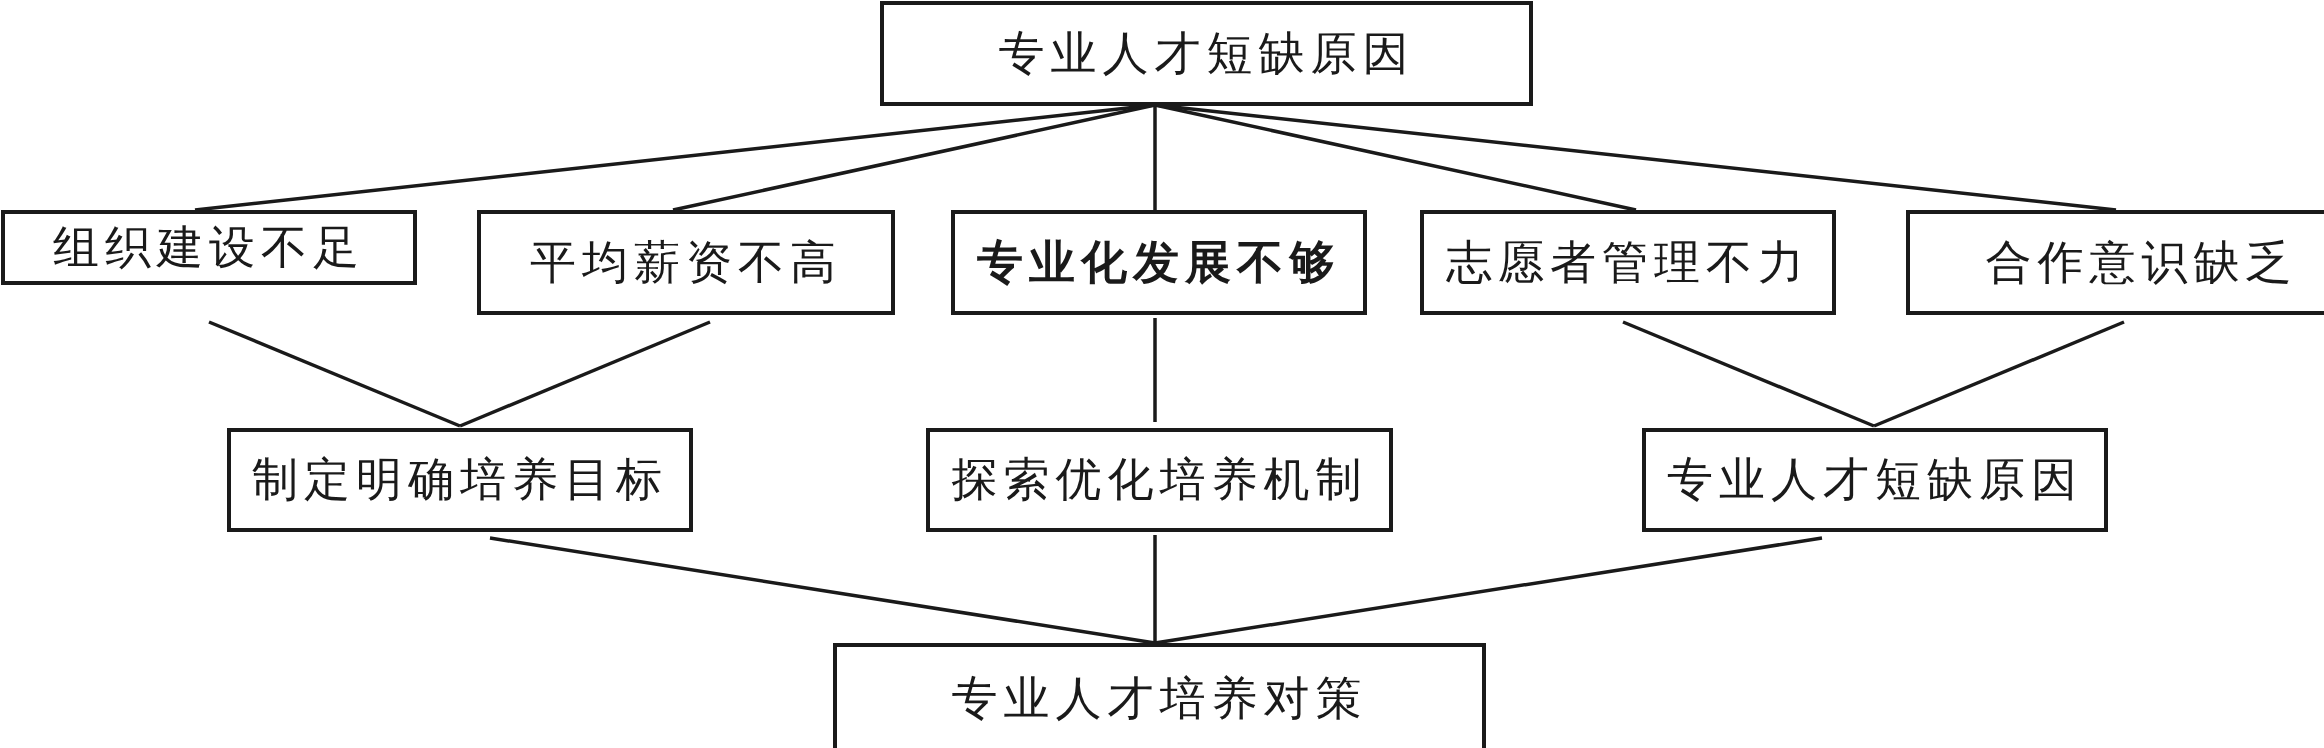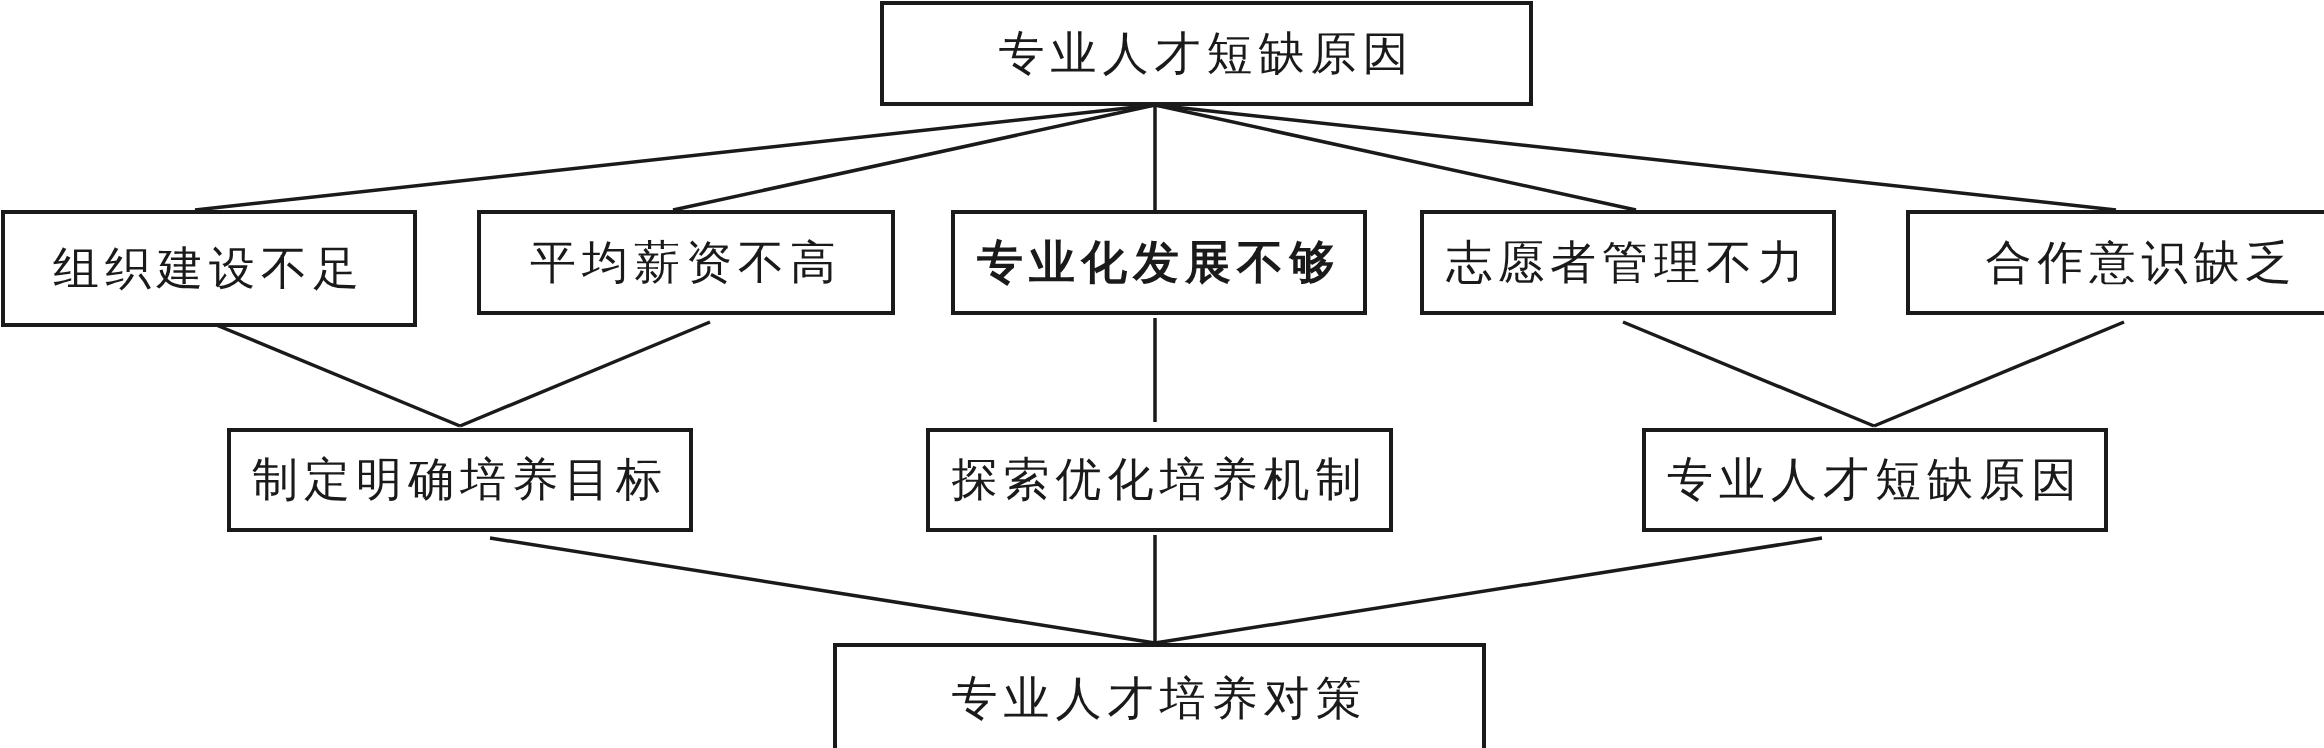--- a/index.html
+++ b/index.html
@@ -29,21 +29,21 @@
 
   <line x1="490" y1="538" x2="1155" y2="643" stroke="#1a1a1a" stroke-width="3.5"></line>
   <line x1="1155" y1="535" x2="1155" y2="643" stroke="#1a1a1a" stroke-width="3.5"></line>
   <line x1="1822" y1="538" x2="1155" y2="643" stroke="#1a1a1a" stroke-width="3.5"></line>
 </svg>
 
 <div class="node" style="left: 833px; top: 1px; width: 653px; height: 105px; border-color: rgb(26, 26, 26); margin-left: 47px;">
   <span>专业人才短缺原因</span>
 </div>
 
-<div class="node" style="left: 1px; top: 210px; width: 416px; height: 117px; border-color: rgb(26, 26, 26);">
+<div class="node" style="left: 1px; top: 210px; width: 416px; height: 75px; border-color: rgb(26, 26, 26);">
   <span>组织建设不足</span>
 </div>
 <div class="node" style="left: 477px; top: 210px; width: 418px; height: 105px; border-color: rgb(26, 26, 26);">
   <span>平均薪资不高</span>
 </div>
 <div class="node" style="left: 951px; top: 210px; width: 416px; height: 105px; border-color: rgb(26, 26, 26); font-weight: bold;">
   <span>专业化发展不够</span>
 </div>
 <div class="node" style="left: 1420px; top: 210px; width: 416px; height: 105px; border-color: rgb(26, 26, 26);">
   <span>志愿者管理不力</span>

